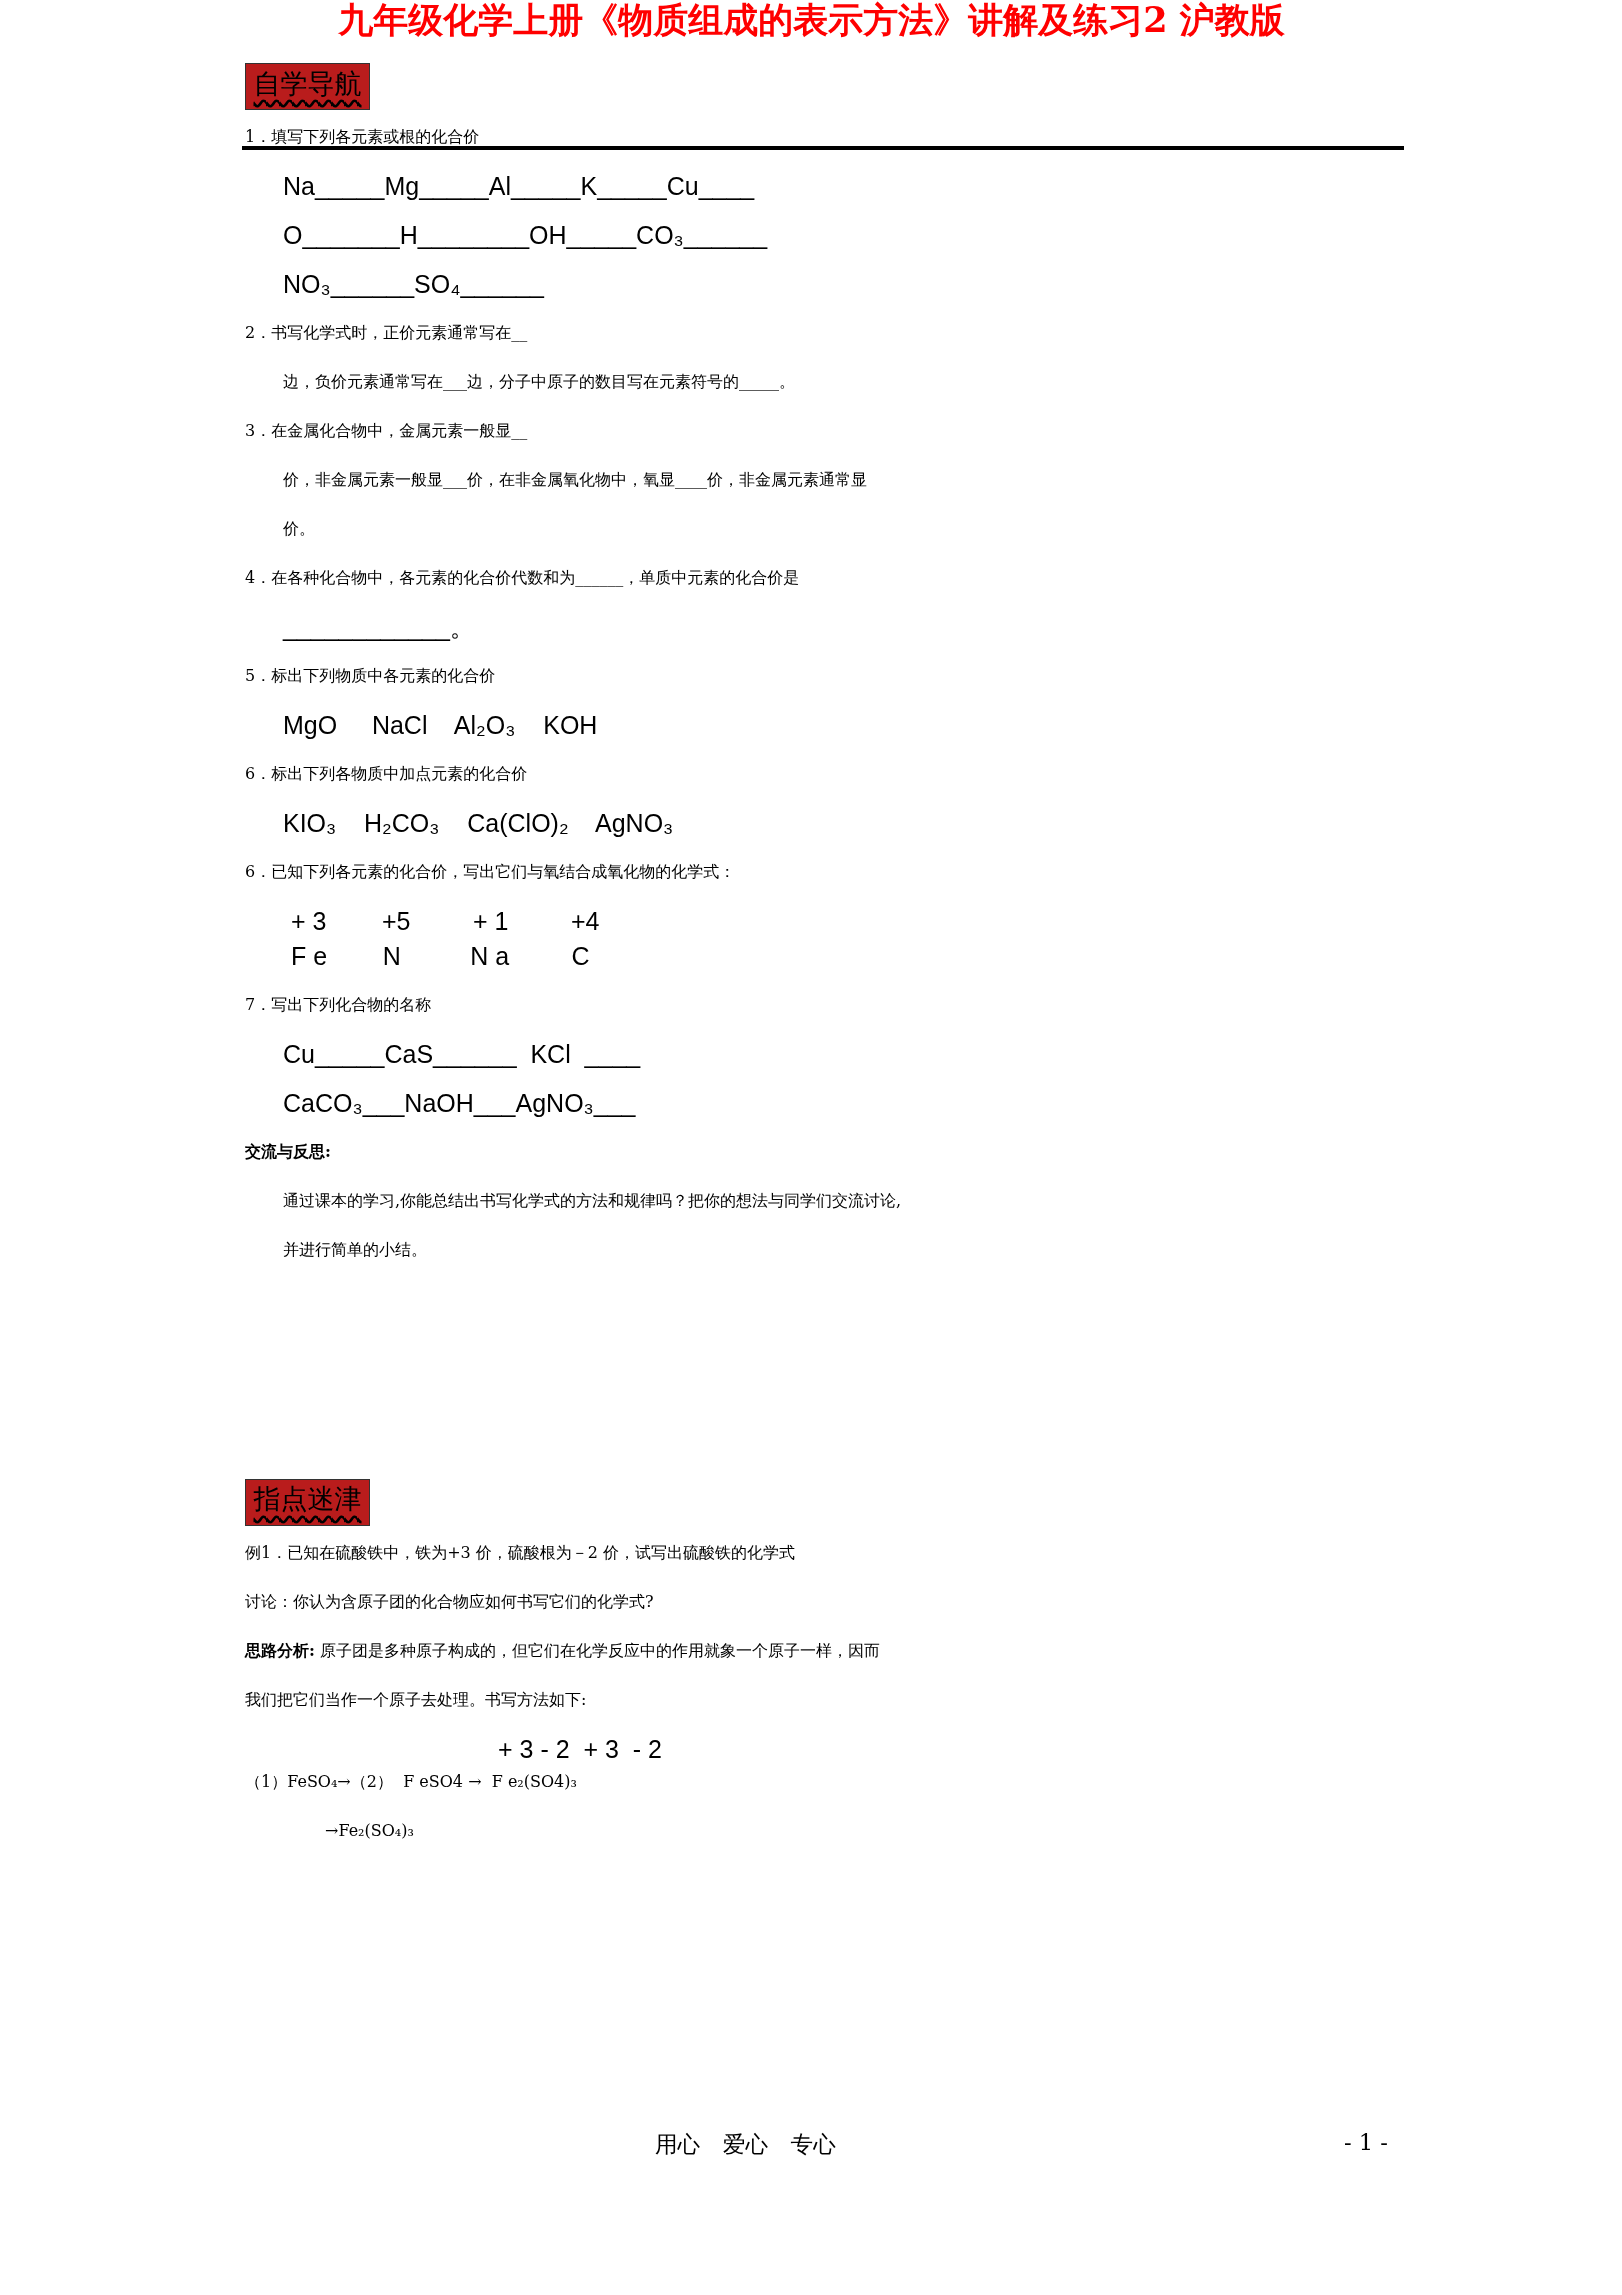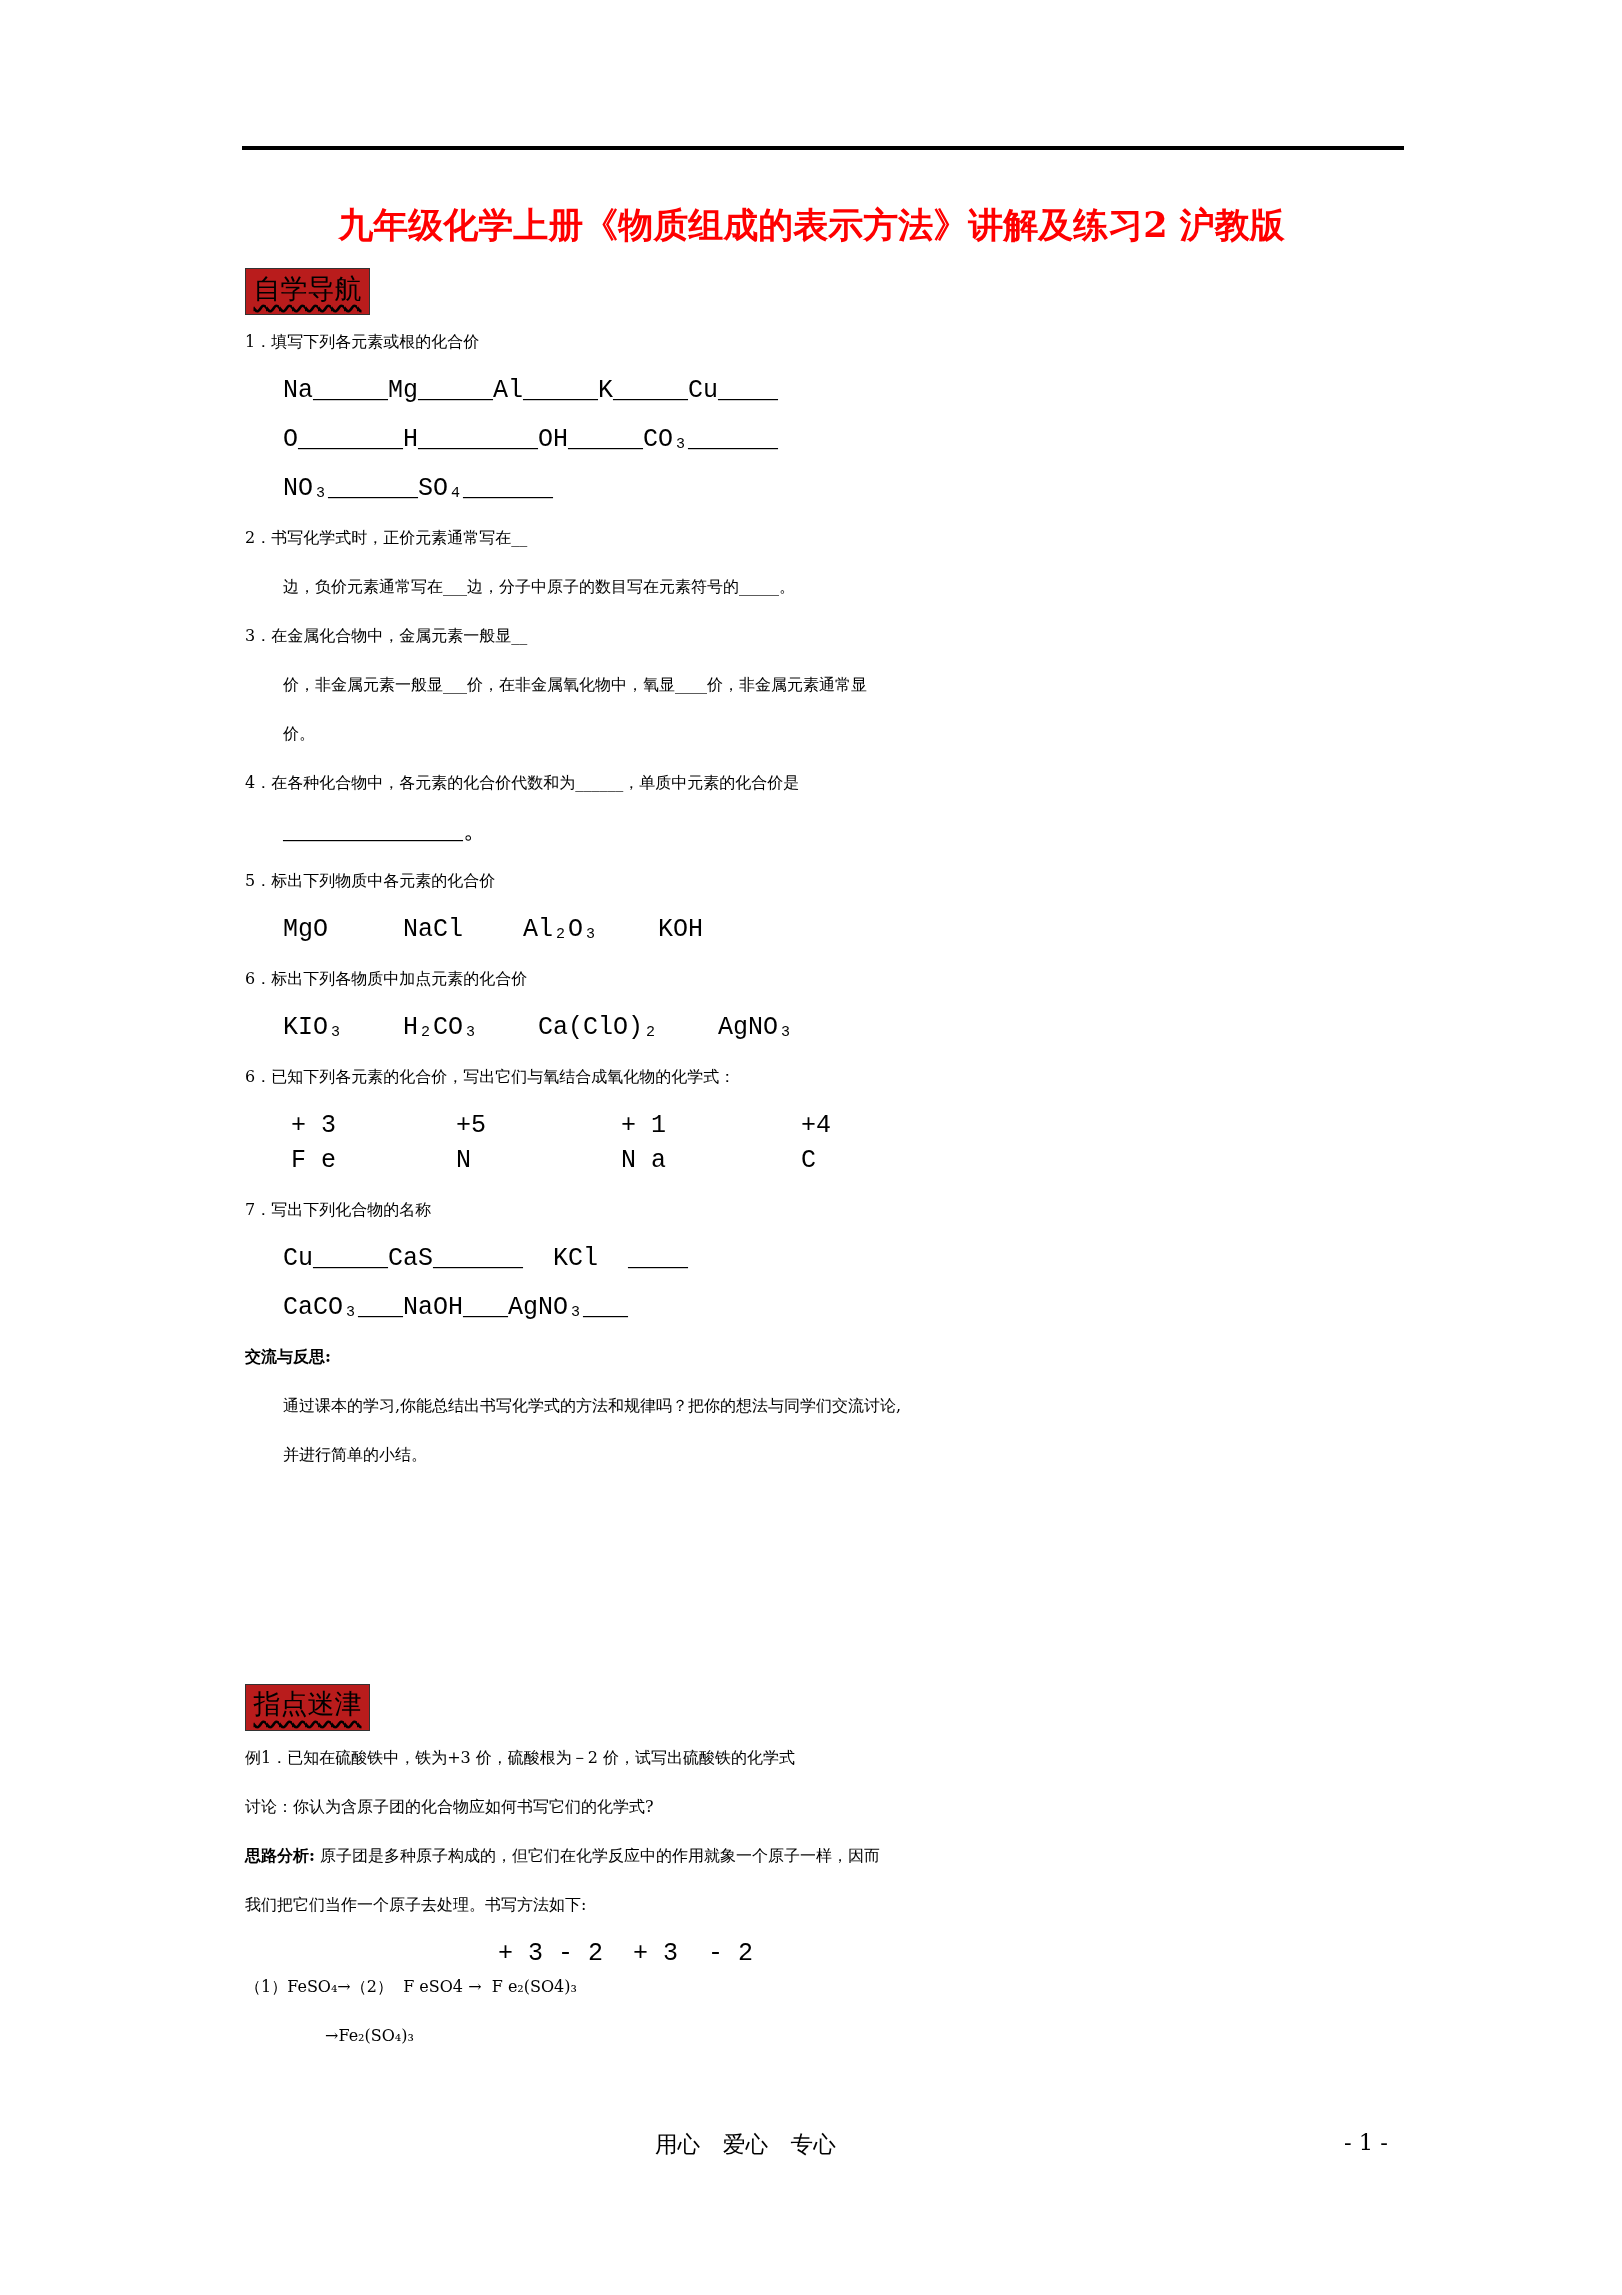--- a/index.html
+++ b/index.html
@@ -21,21 +21,20 @@
     top: 146px;
     width: 1162px;
     height: 3.8px;
     background: #000000;
   }
   .content {
     position: absolute;
     left: 0;
     top: 0;
     width: 1623px;
-    padding-top: 205px;
   }
   .doc-title {
     text-align: center;
     color: #ff0000;
     font-weight: bold;
     font-size: 35px;
     line-height: 39px;
     white-space: pre;
   }
   .label-box {
@@ -66,21 +65,21 @@
   }
   .first-after-label { margin-top: 12px; }
   .ind  { margin-left: 283px; }
   .ind2 { margin-left: 291px; }
   .ind3 { margin-left: 325px; }
   .ind-signs { margin-left: 498px; }
   .tight { margin-bottom: 4.5px; }
   .tight2 { margin-bottom: 3px; }
   .bold { font-weight: bold; }
   .mono {
-    font-family: Liberation Mono, monospace;
+    font-family: Liberation Sans, sans-serif;
     font-size: 25px;
   }
   .footer-motto {
     position: absolute;
     left: 655px;
     top: 2129px;
     font-size: 22.6px;
     white-space: pre;
   }
   .footer-page {

